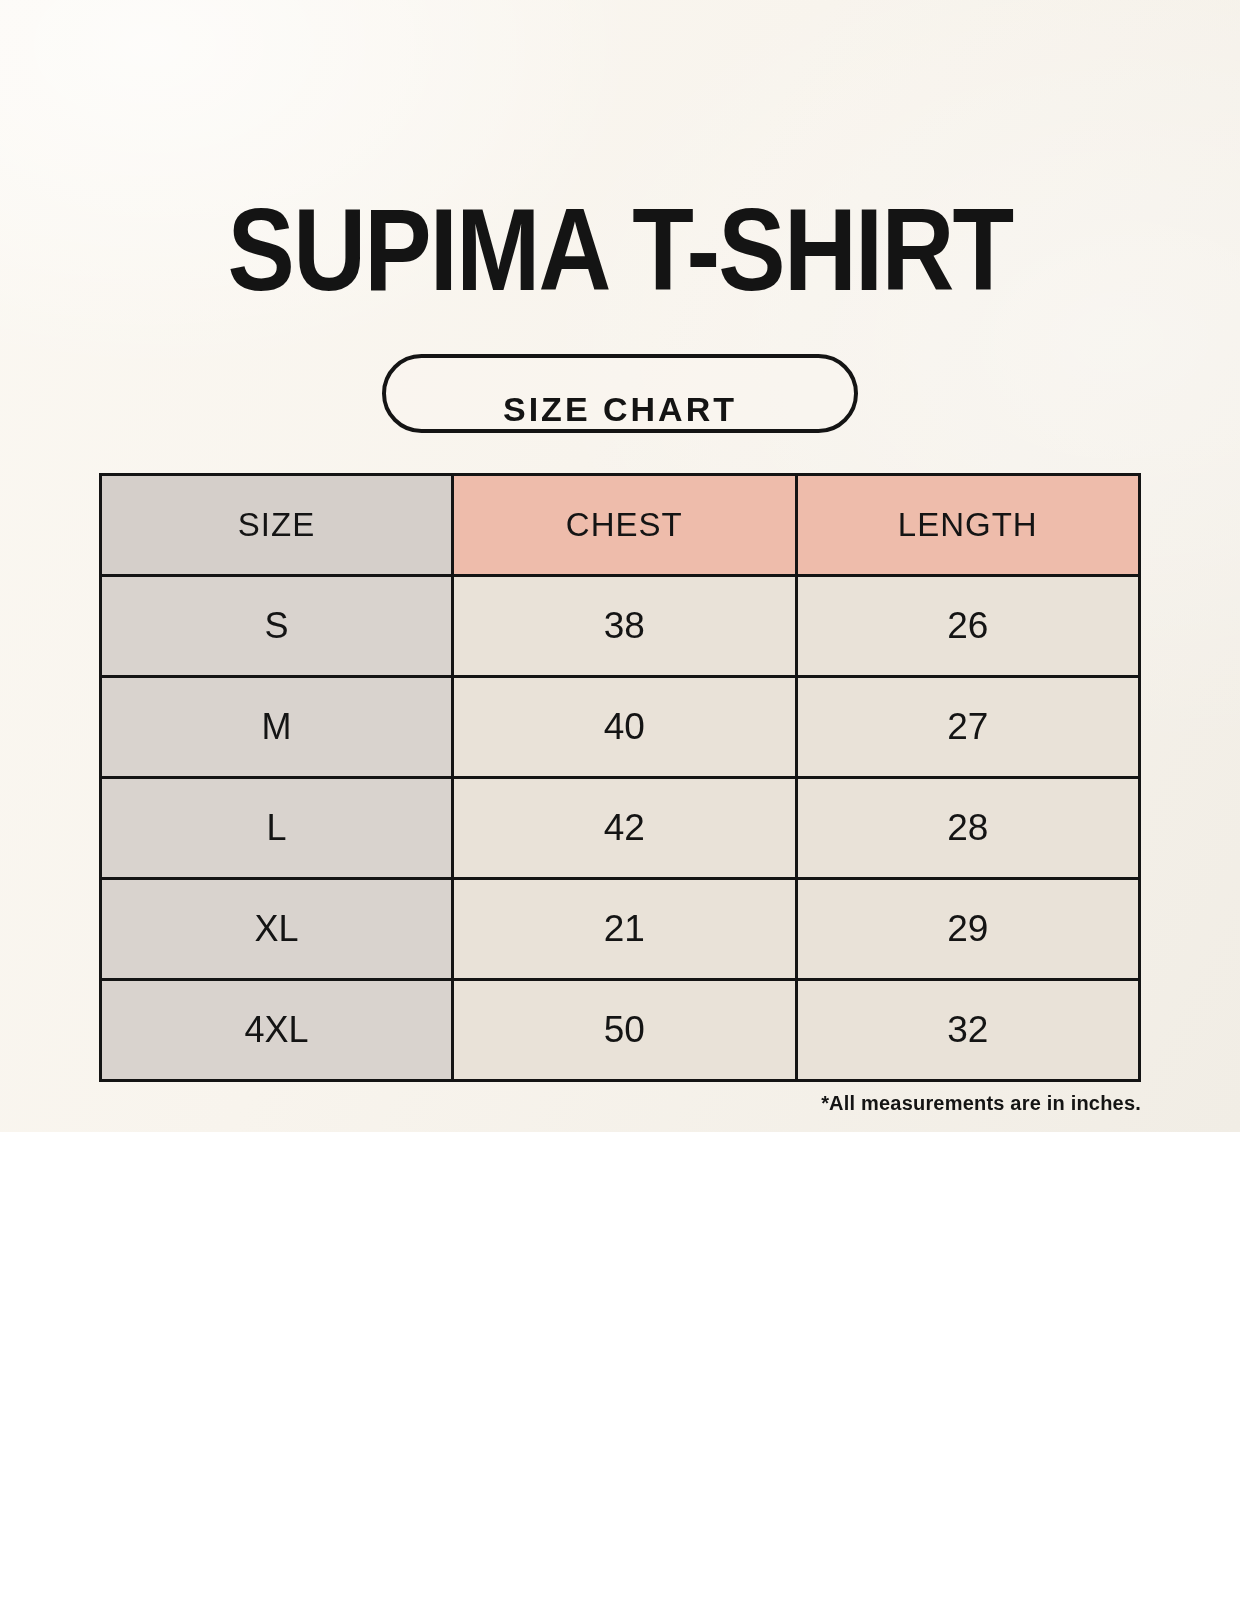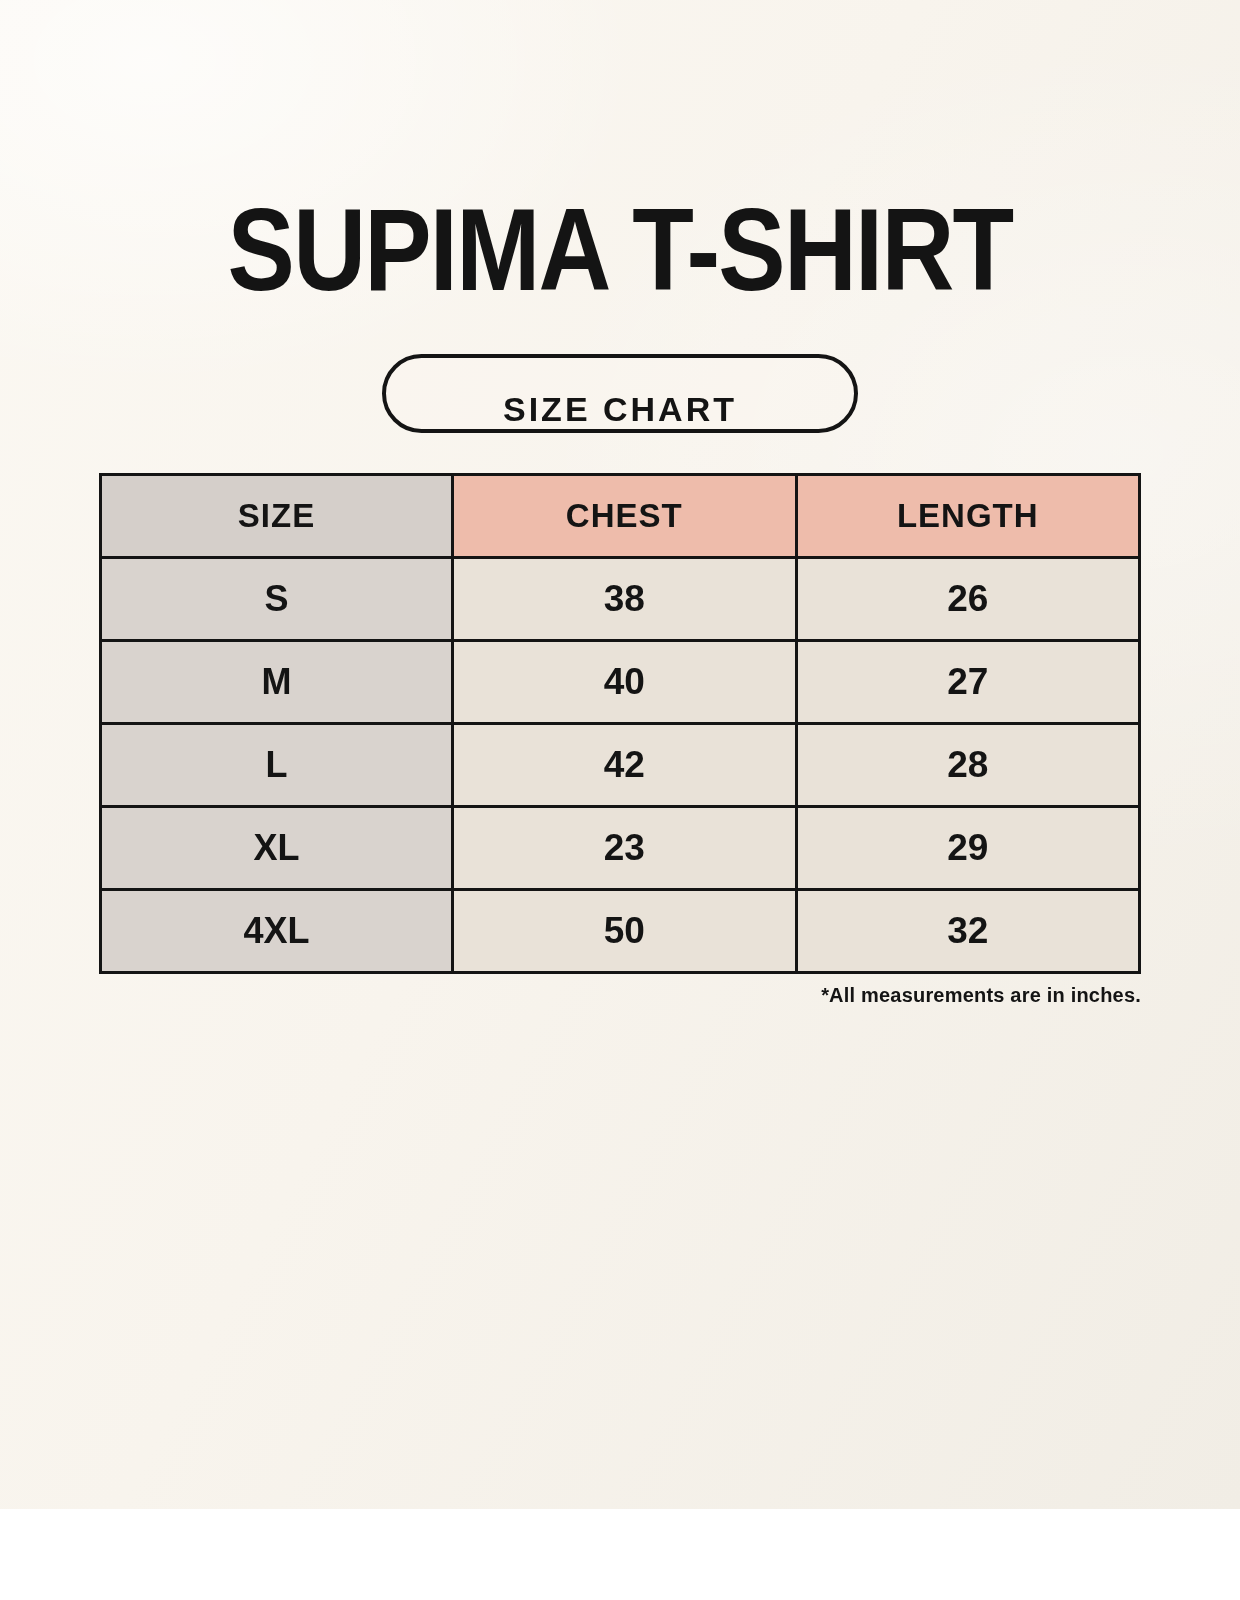--- a/index.html
+++ b/index.html
@@ -2,21 +2,21 @@
 <html><head>
 <meta charset="utf-8">
 <style>
   html, body {
     margin: 0;
     padding: 0;
   }
   .page {
     position: relative;
     width: 1240px;
-    height: 1509px;
+    height: 1132px;
     overflow: hidden;
     color: #141414;
     font-family: "Liberation Sans", "DejaVu Sans", sans-serif;
     background:
       radial-gradient(900px 600px at 12% 4%, rgba(255,255,255,0.65), rgba(255,255,255,0) 55%),
       radial-gradient(1000px 700px at 90% 30%, rgba(255,255,255,0.35), rgba(255,255,255,0) 60%),
       linear-gradient(118deg, #fbf8f2 0%, #f8f4ed 45%, #f1ede5 100%);
   }
   .page-title {
     margin: 0;
@@ -49,22 +49,22 @@
   table.size-table {
     width: 1042px;
     margin: 40px auto 0 auto;
     border-collapse: collapse;
     table-layout: fixed;
   }
   .size-table th, .size-table td {
     border: 3px solid #141414;
     text-align: center;
     vertical-align: middle;
-    font-weight: bold;
-    padding: 0;
+    font-weight: normal;
+    padding: 9px;
   }
   .size-table col.c-size { width: 352px; }
   .size-table thead th {
     height: 80px;
     font-size: 33px;
     letter-spacing: 1px;
     background: #eebcab;
   }
   .size-table thead th.size-head {
     background: #d5cfca;
@@ -122,21 +122,21 @@
         <td>40</td>
         <td>27</td>
       </tr>
       <tr>
         <td class="size-cell">L</td>
         <td>42</td>
         <td>28</td>
       </tr>
       <tr>
         <td class="size-cell">XL</td>
-        <td>23</td>
+        <td>21</td>
         <td>29</td>
       </tr>
       <tr>
         <td class="size-cell">4XL</td>
         <td>50</td>
         <td>32</td>
       </tr>
     </tbody>
   </table>
 

